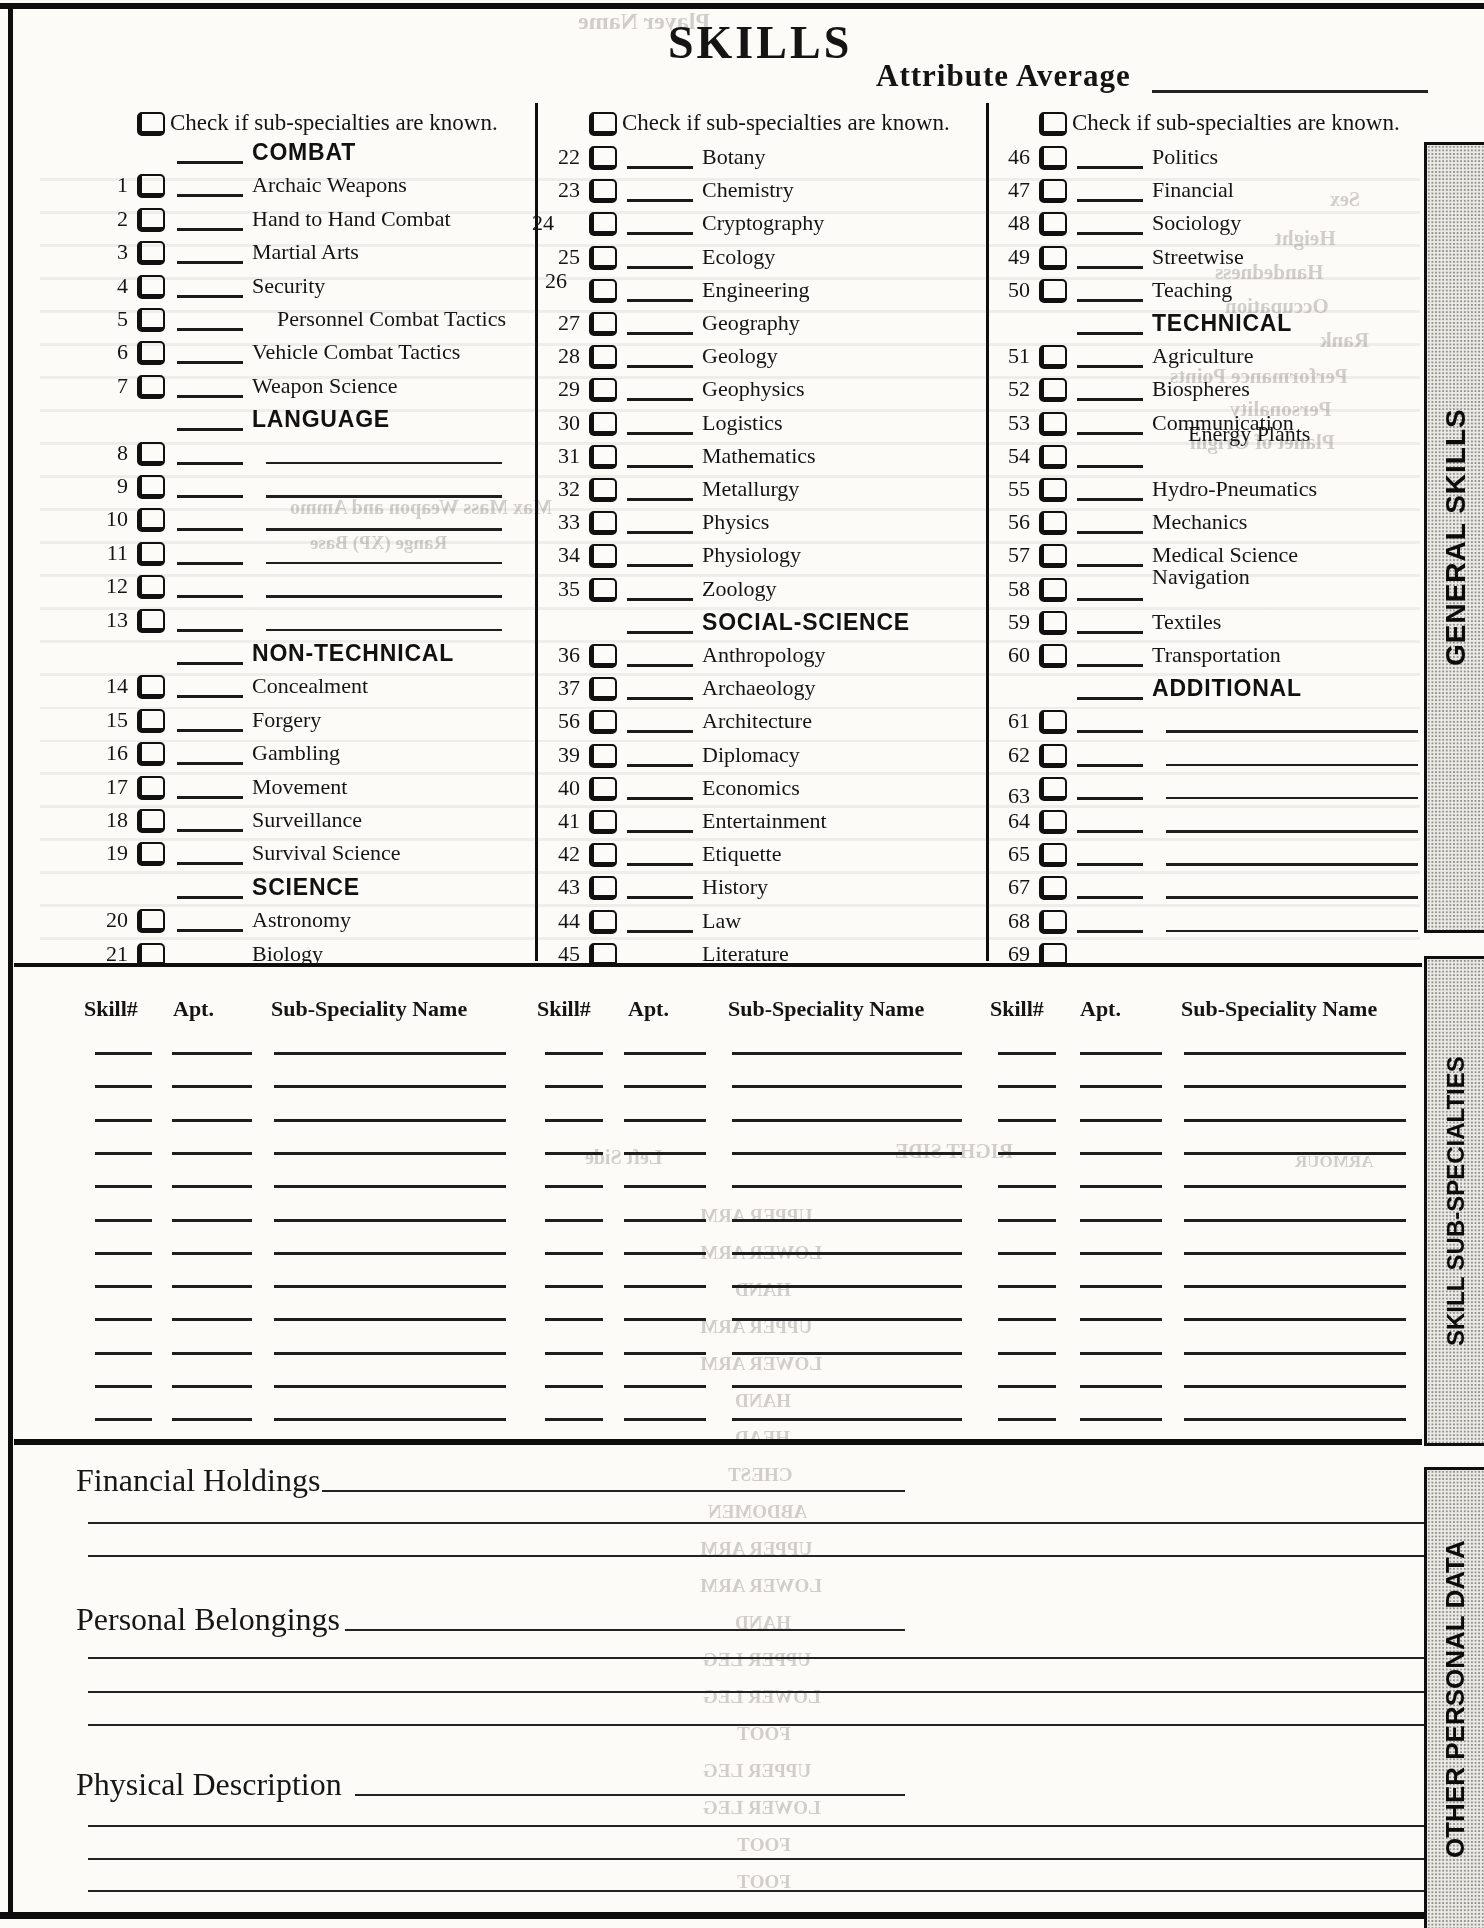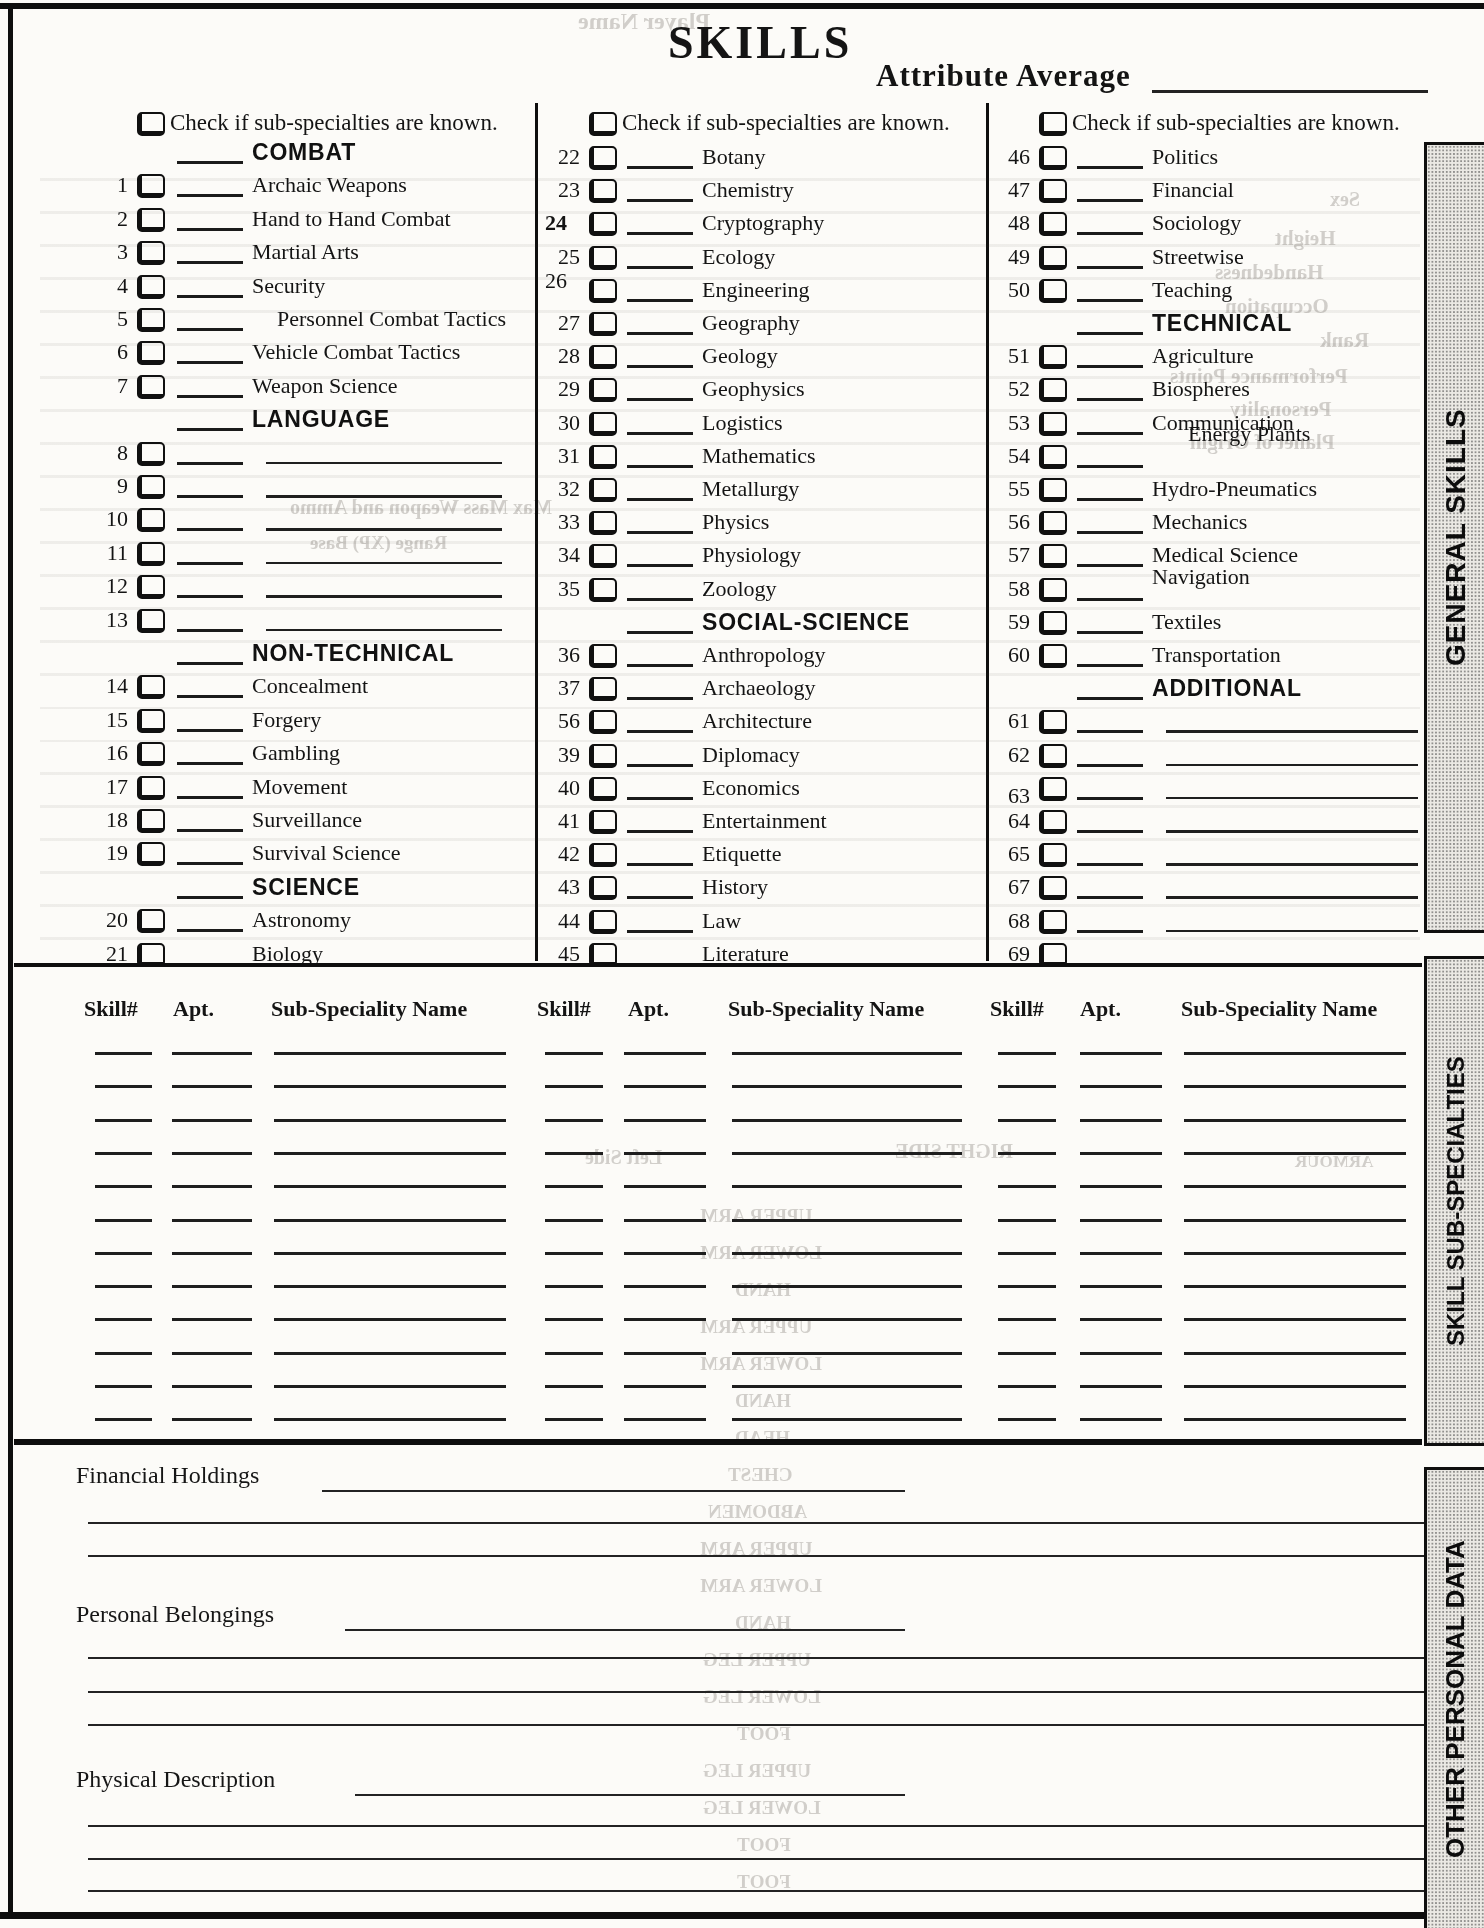--- a/index.html
+++ b/index.html
@@ -7,21 +7,21 @@
         font-family:"Liberation Serif", serif;color:#141414;}
   .abs{position:absolute;}
   .bar{position:absolute;background:#0e0e0e;}
   .rule{position:absolute;height:0;border-bottom:2.5px solid #232323;}
   .title{font-weight:bold;font-size:46px;letter-spacing:3px;font-family:"Liberation Serif",serif;}
   .attr-label{font-weight:bold;font-size:31px;letter-spacing:1px;}
   .check-text{font-size:23px;}
   .cat{font-family:"Liberation Sans",sans-serif;font-weight:bold;font-size:23px;letter-spacing:0.8px;color:#111;}
   .serif22{font-size:22px;}
   .subhead{font-weight:bold;font-size:22px;}
-  .plabel{font-size:24px;color:#161616;}
+  .plabel{font-size:32px;color:#161616;}
   .tab{position:absolute;left:1424px;width:60px;border:3px solid #0f0f0f;border-right:none;
        background-color:#ebe9e4;
        background-image:radial-gradient(circle, rgba(70,70,70,0.55) 0.7px, transparent 1.05px);
        background-size:3.6px 3.6px;box-sizing:border-box;}
   .tab-label{position:absolute;top:0;left:0;width:100%;height:100%;display:flex;align-items:center;justify-content:center;
        writing-mode:vertical-rl;transform:rotate(180deg);
        font-family:"Liberation Sans",sans-serif;font-weight:bold;color:#0c0c0c;white-space:nowrap;}
   .faint{position:absolute;pointer-events:none;
        background-image:repeating-linear-gradient(180deg, transparent 0px, transparent 30.5px, rgba(60,55,45,0.07) 30.5px, rgba(60,55,45,0.07) 33px);}
   .checkbox{position:absolute;width:21px;height:17px;border:2.5px solid #101010;
@@ -184,21 +184,21 @@
       <span style="position: absolute; left: 177px; top: 962.6px; width: 66px; height: 3px; background: rgb(27, 27, 27);"></span>
       <span class="serif22" style="position: absolute; left: 252px; top: 940.6px;">Biology</span>
       <span class="serif22" style="position: absolute; left: 532px; top: 144px; width: 48px; text-align: right;">22</span>
       <span class="checkbox" style="position: absolute; left: 589px; top: 146px;"></span>
       <span style="position: absolute; left: 627px; top: 166px; width: 66px; height: 3px; background: rgb(27, 27, 27);"></span>
       <span class="serif22" style="position: absolute; left: 702px; top: 144px;">Botany</span>
       <span class="serif22" style="position: absolute; left: 532px; top: 177.2px; width: 48px; text-align: right;">23</span>
       <span class="checkbox" style="position: absolute; left: 589px; top: 179.2px;"></span>
       <span style="position: absolute; left: 627px; top: 199.2px; width: 66px; height: 3px; background: rgb(27, 27, 27);"></span>
       <span class="serif22" style="position: absolute; left: 702px; top: 177.2px;">Chemistry</span>
-      <span class="serif22" style="position: absolute; left: 532px; top: 210.4px; width: 48px; text-align: center; font-weight: bold;">24</span>
+      <span class="serif22" style="position: absolute; left: 532px; top: 210.4px; width: 48px; text-align: left;">24</span>
       <span class="checkbox" style="position: absolute; left: 589px; top: 212.4px;"></span>
       <span style="position: absolute; left: 627px; top: 232.4px; width: 66px; height: 3px; background: rgb(27, 27, 27);"></span>
       <span class="serif22" style="position: absolute; left: 702px; top: 210.4px;">Cryptography</span>
       <span class="serif22" style="position: absolute; left: 532px; top: 243.6px; width: 48px; text-align: right;">25</span>
       <span class="checkbox" style="position: absolute; left: 589px; top: 245.6px;"></span>
       <span style="position: absolute; left: 627px; top: 265.6px; width: 66px; height: 3px; background: rgb(27, 27, 27);"></span>
       <span class="serif22" style="position: absolute; left: 702px; top: 243.6px;">Ecology</span>
       <span class="serif22" style="position: absolute; left: 532px; top: 268px; width: 48px; text-align: center;">26</span>
       <span class="checkbox" style="position: absolute; left: 589px; top: 278.8px;"></span>
       <span style="position: absolute; left: 627px; top: 298.8px; width: 66px; height: 3px; background: rgb(27, 27, 27);"></span>

